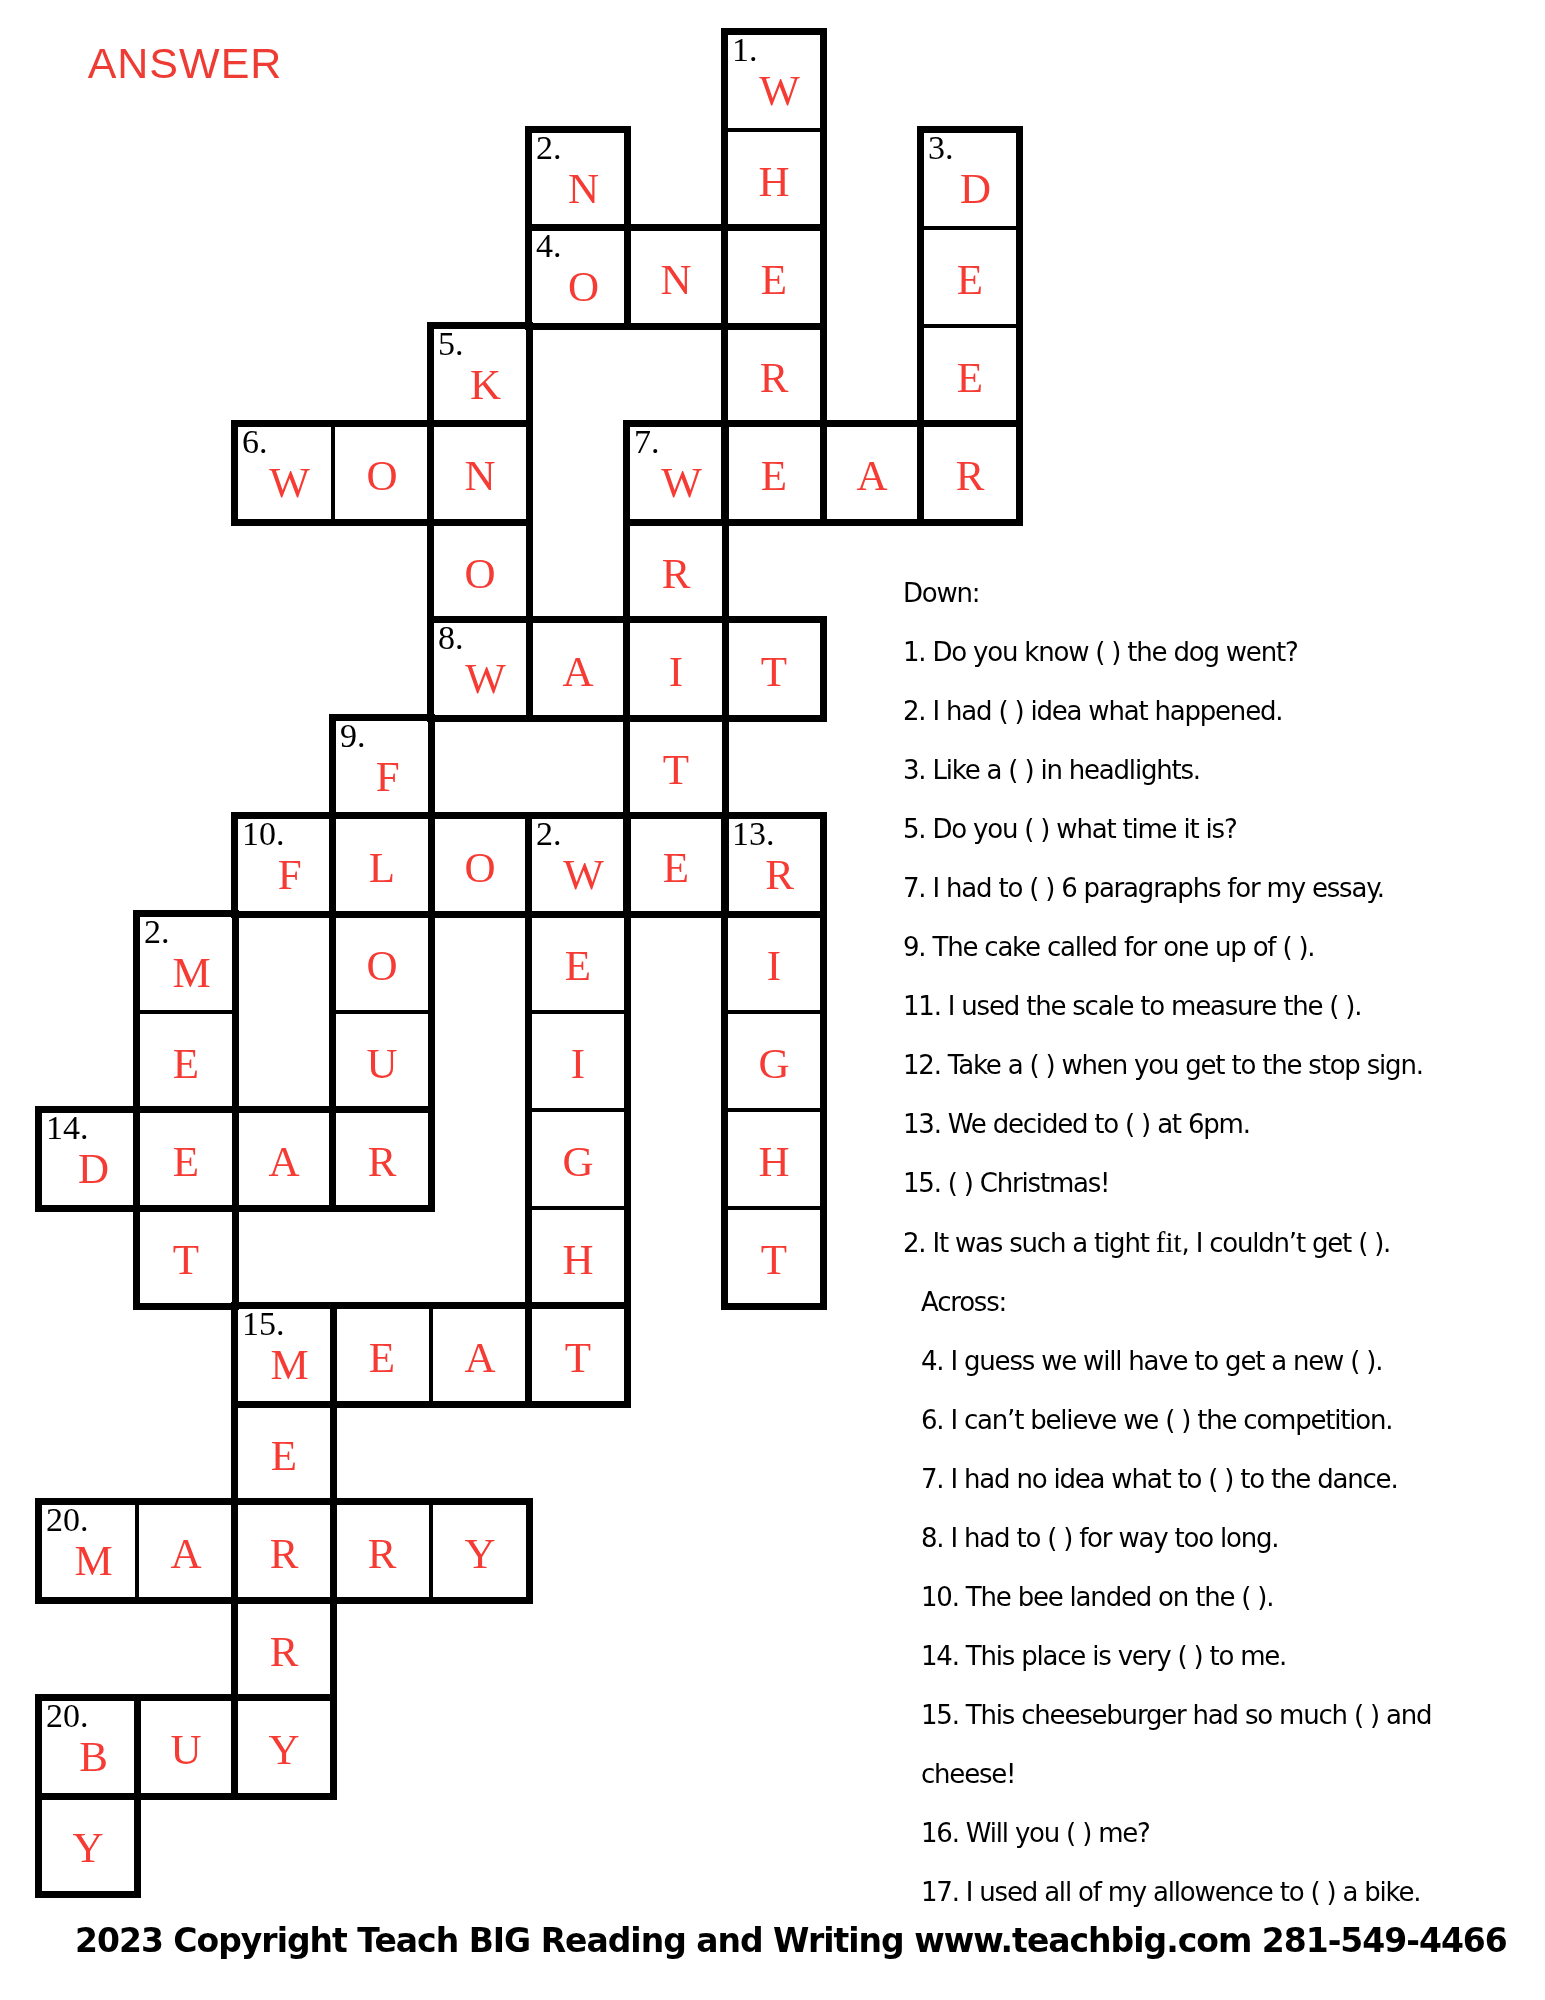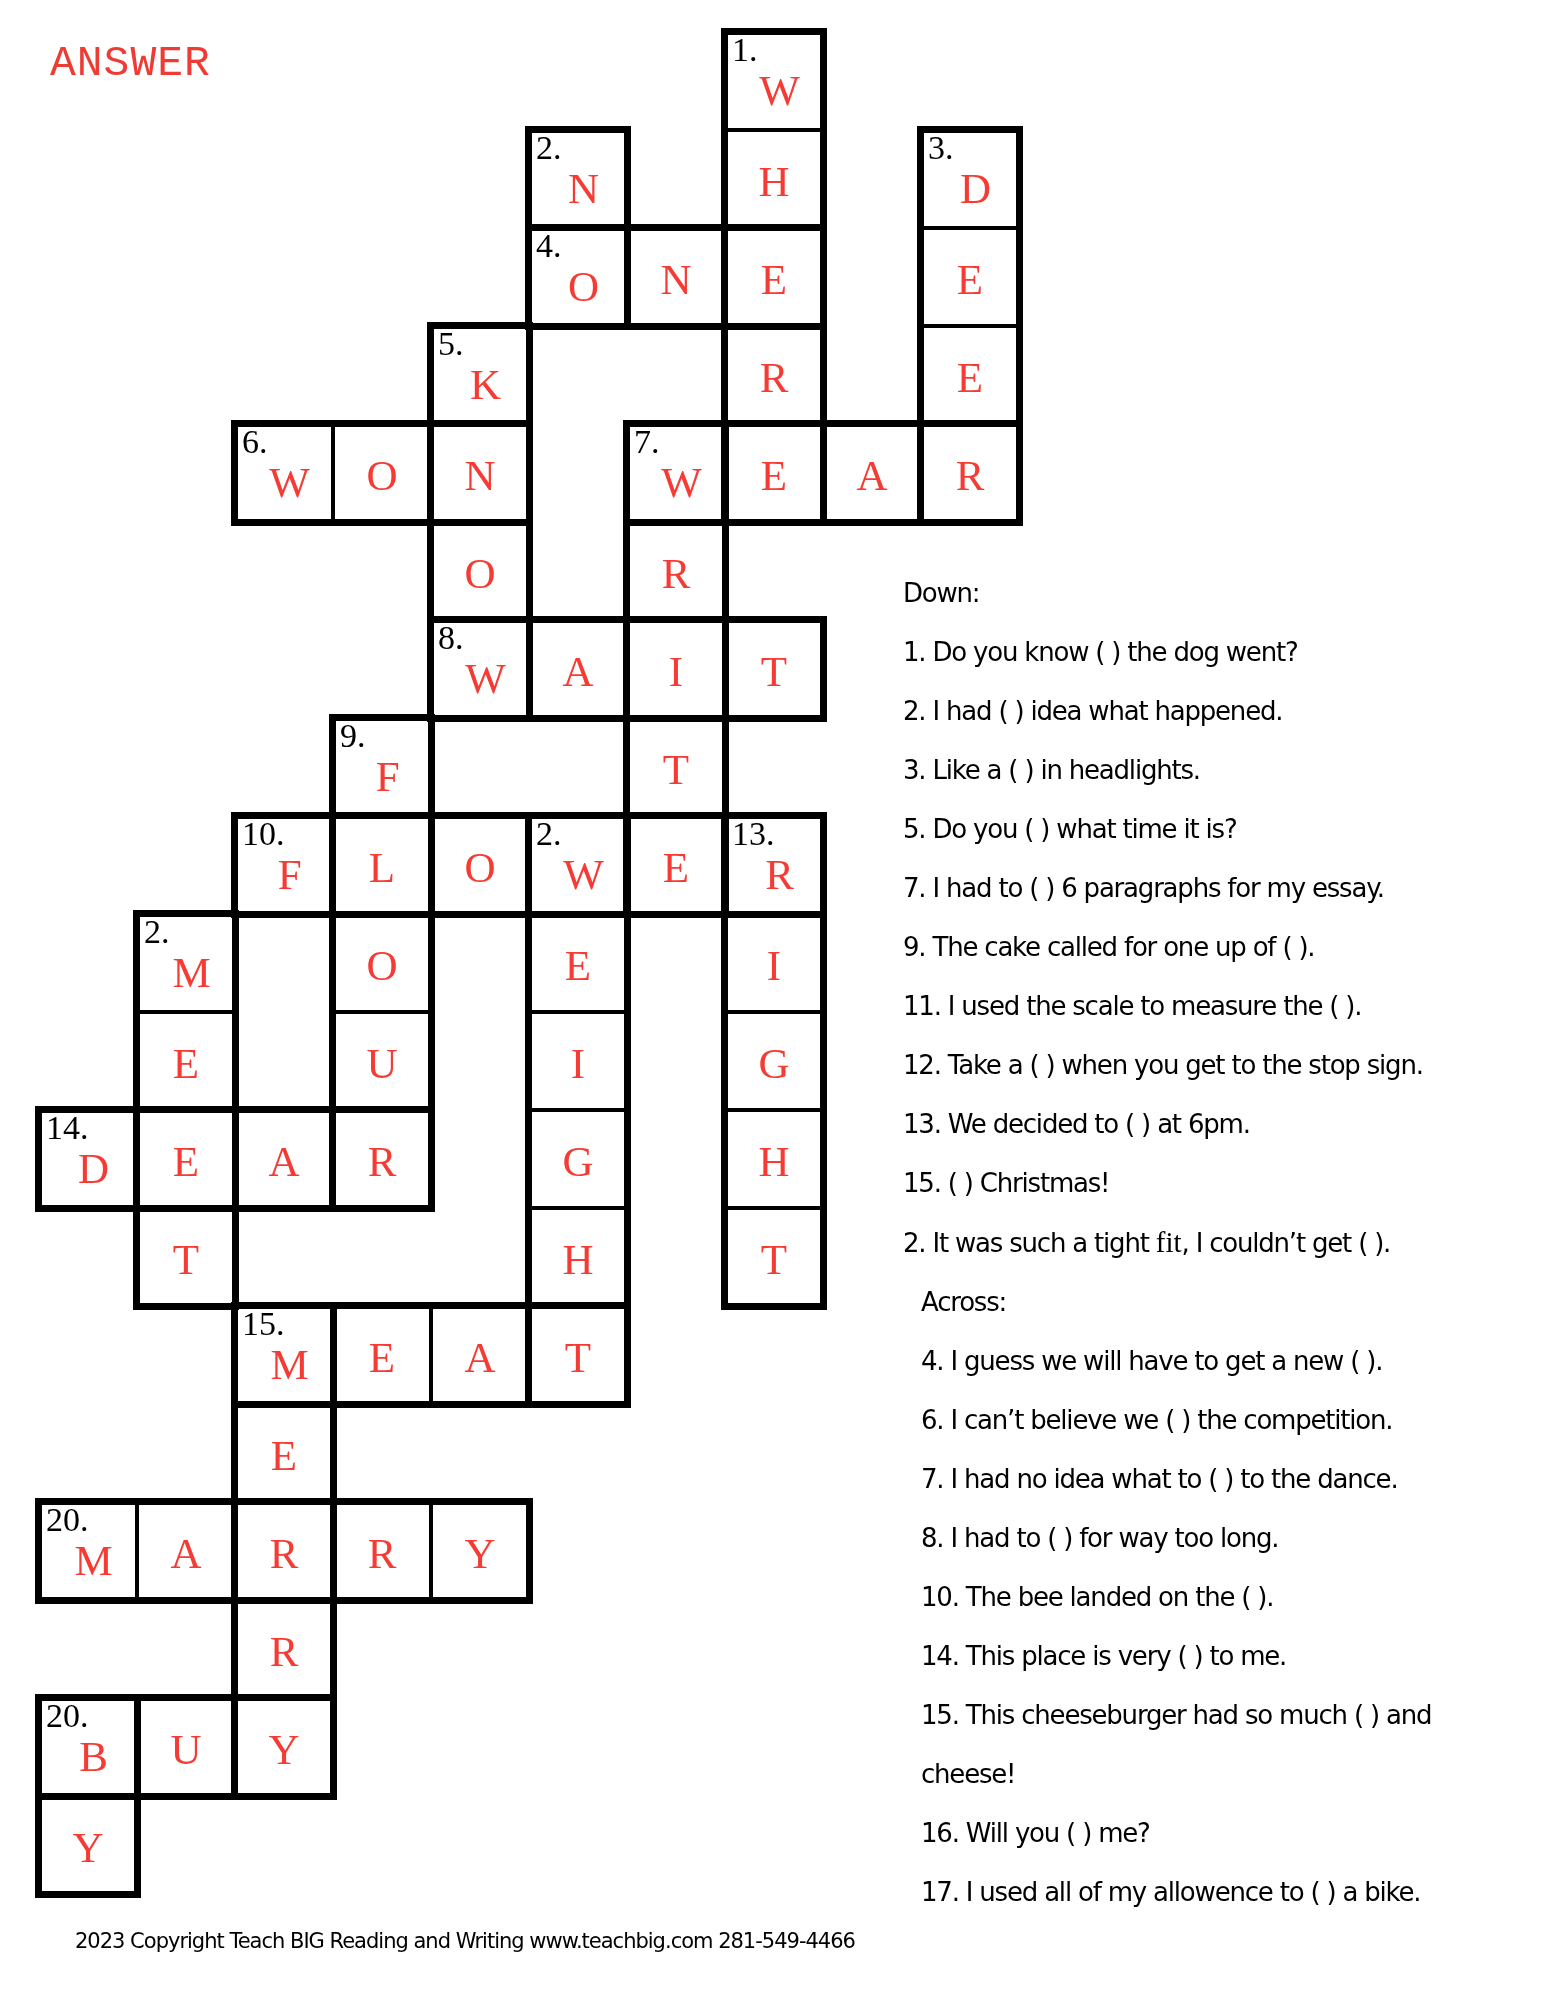--- a/index.html
+++ b/index.html
@@ -2,21 +2,21 @@
 <html><head>
 <meta charset="utf-8">
 <style>
   html,body{margin:0;padding:0;background:#fff;}
   body{width:1545px;height:2000px;position:relative;overflow:hidden;
        font-family:"DejaVu Sans",sans-serif;}
   #page{position:absolute;left:0;top:0;width:1545px;height:2000px;background:#fff;}
 
   
   #answer-key-title{position:absolute;left:50px;top:38px;width:270px;
-    font-family:Liberation Mono, monospace;
+    text-align:center;font-family:Liberation Sans, sans-serif;
     font-size:43px;line-height:51px;letter-spacing:1px;}
 
   
   #grid{position:absolute;left:0;top:0;width:1100px;height:1950px;}
   .cell{position:absolute;width:98px;height:98px;box-sizing:border-box;
     background:#fff;border:2px solid #000;}
   .cellnum{position:absolute;top:-3px;left:5px;
     font-family:"Liberation Serif",serif;font-size:34px;color:#000;}
   .letter{position:absolute;left:50%;top:52%;transform:translate(-50%,-50%);
     font-family:"Liberation Serif",serif;font-size:43px;}
@@ -25,22 +25,22 @@
     background:transparent;pointer-events:none;}
 
   
   #clues{position:absolute;left:903px;top:564px;width:660px;color:#000;
     font-size:26px;letter-spacing:-1.2px;}
   .clue{line-height:59px;white-space:pre-line;}
   .serif-word{font-family:"Liberation Serif",serif;font-size:29px;letter-spacing:0;}
   #across-block{margin-left:18px;}
 
   
-  #footer{position:absolute;left:75px;top:1921px;font-size:21px;
-    letter-spacing:-1px;line-height:40px;color:#000;white-space:nowrap;}
+  #footer{position:absolute;left:75px;top:1921px;font-size:33px;
+    letter-spacing:-1px;line-height:40px;color:#000;white-space:nowrap;font-weight:bold;}
 </style>
 </head>
 <body>
 
 <div id="page">
 
   <div id="answer-key-title" style="color: rgb(238, 59, 51);">
     <div>ANSWER</div>
   </div>
 

